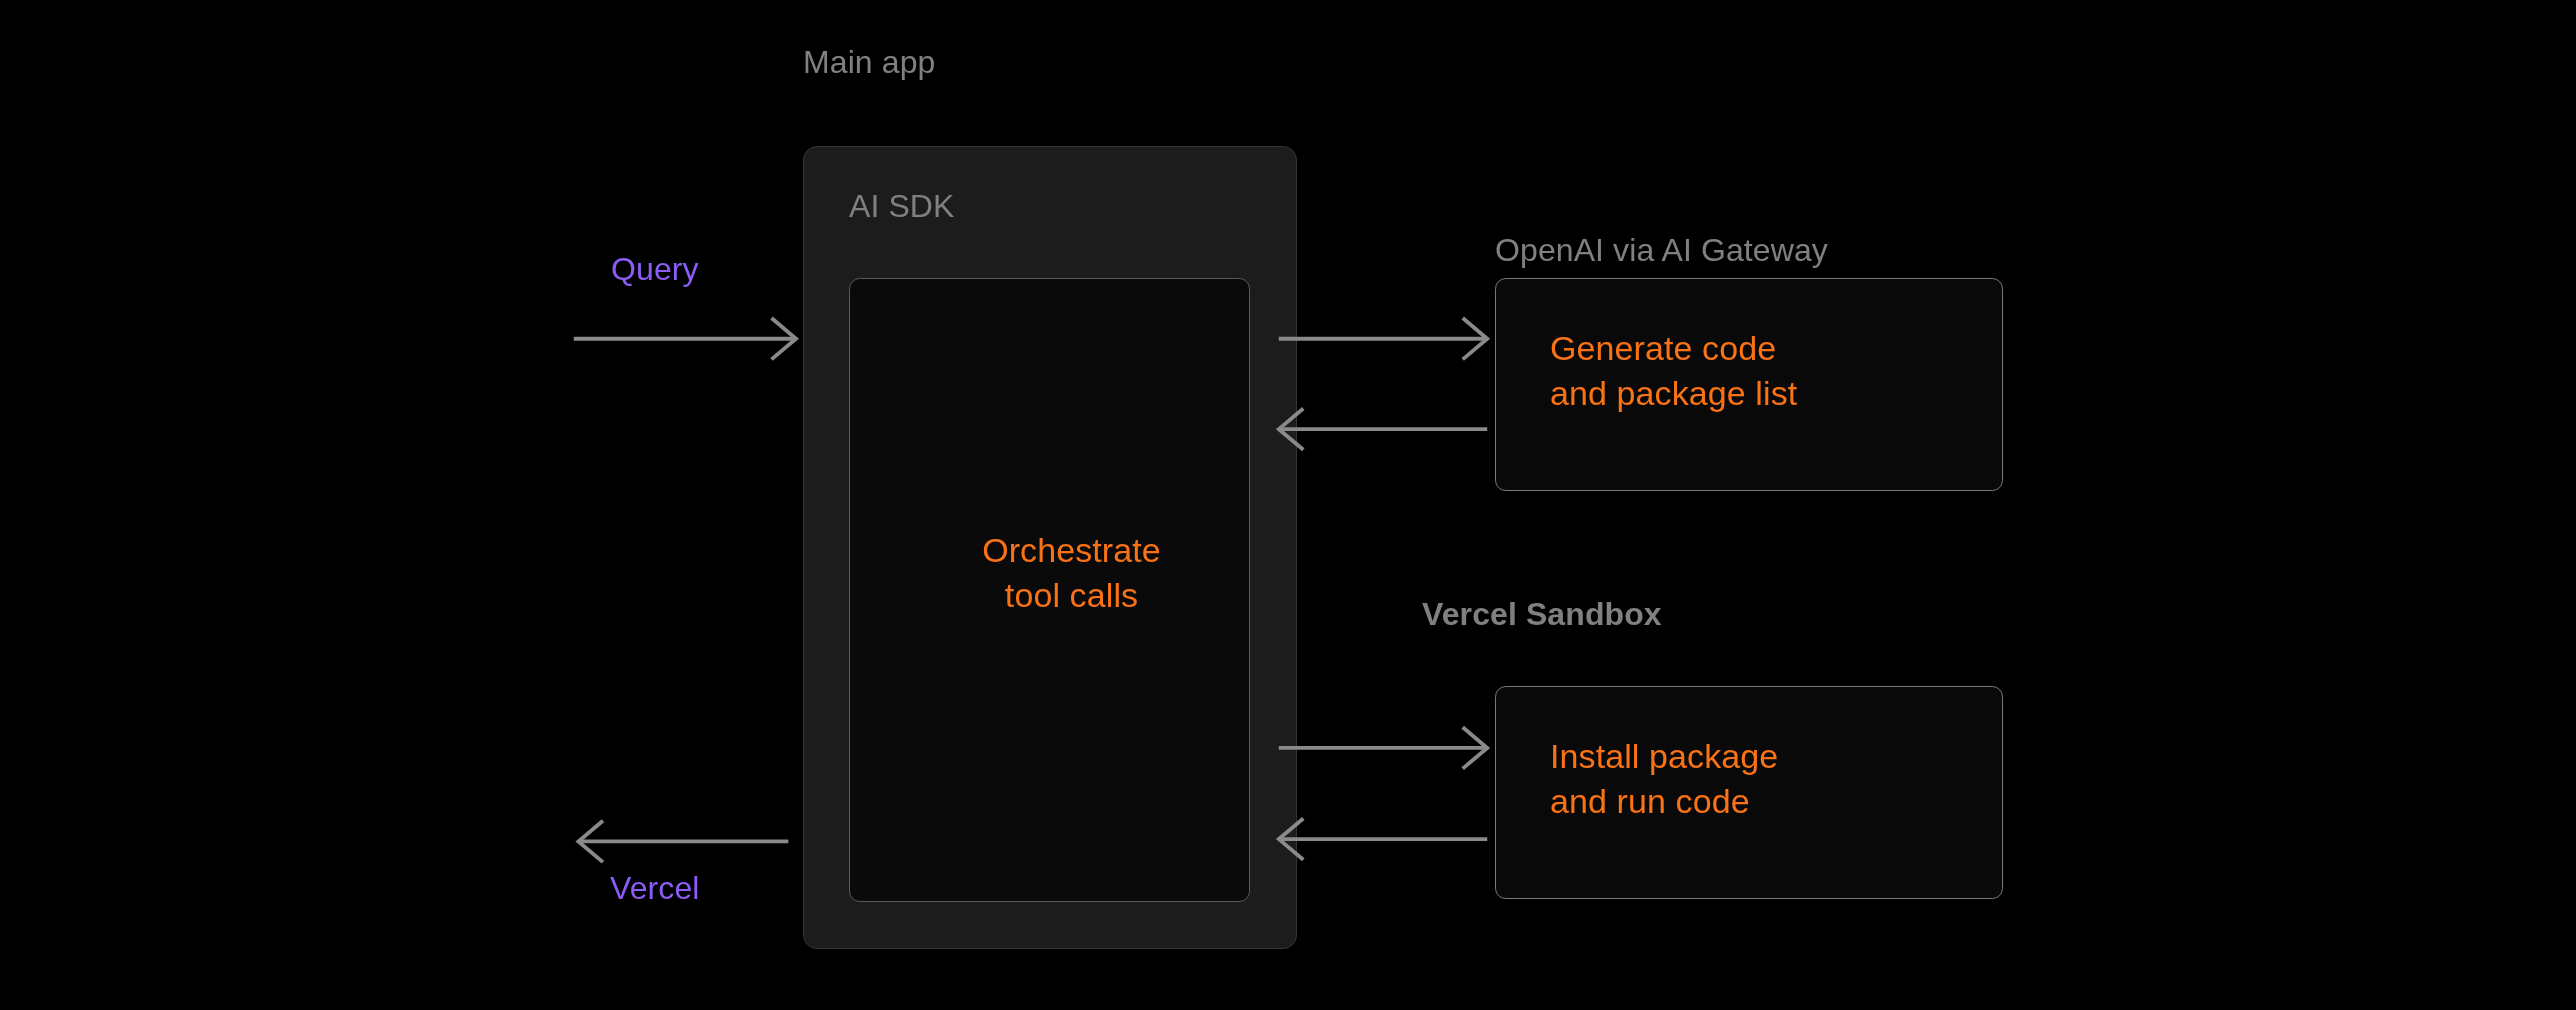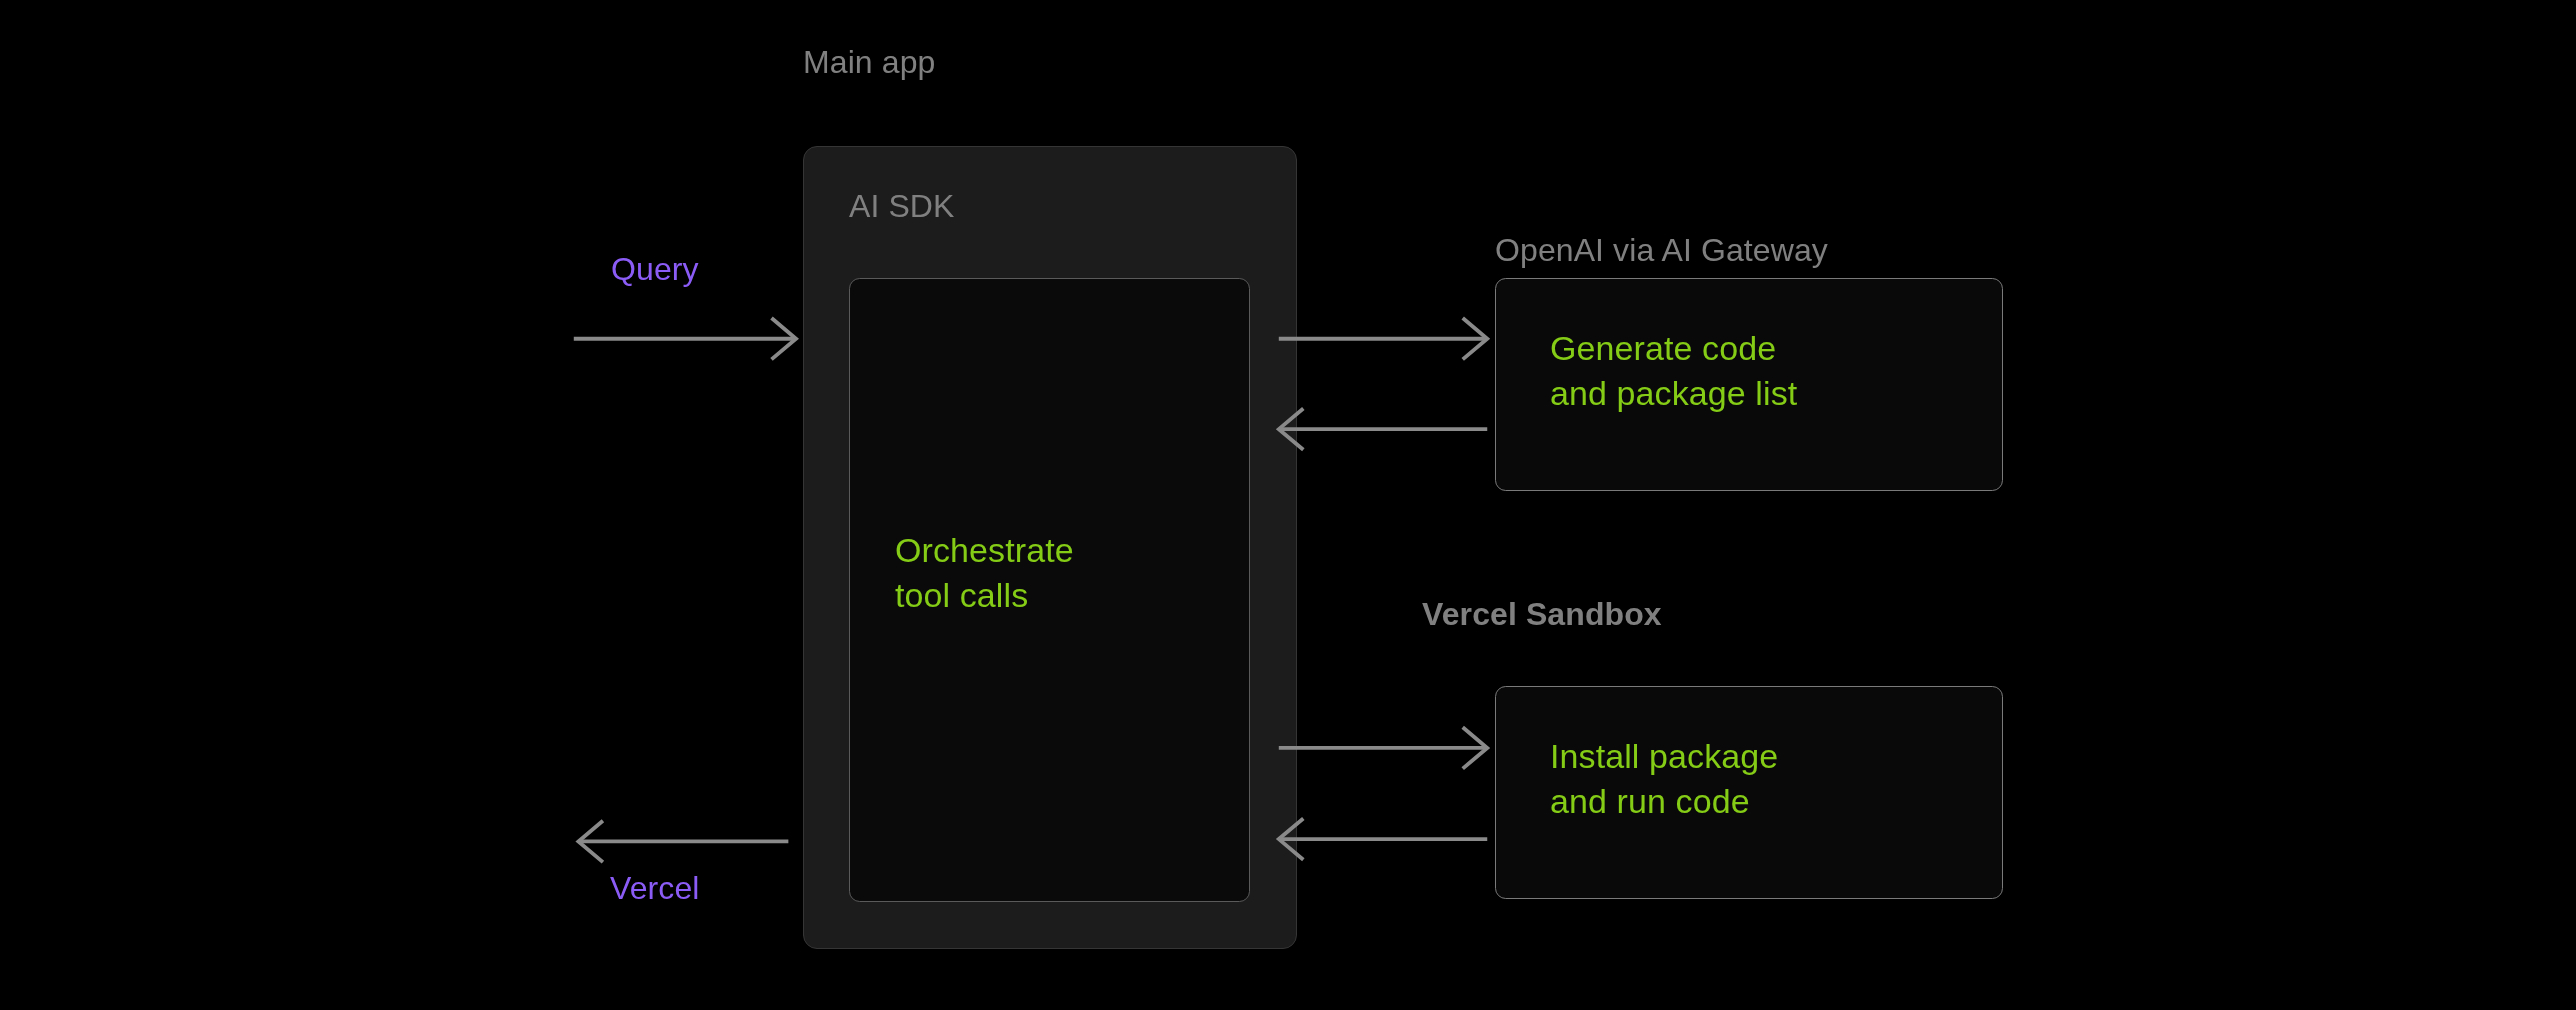--- a/index.html
+++ b/index.html
@@ -27,21 +27,21 @@
     position: absolute;
     color: #808080;
     font-size: 32px;
     font-weight: 400;
     line-height: 1.15;
     white-space: nowrap;
     letter-spacing: 0.1px;
   }
   .box-text {
     position: absolute;
-    color: #84cc16;
+    color: #f97316;
     font-size: 34px;
     font-weight: 400;
     line-height: 1.32;
     white-space: pre-line;
     letter-spacing: 0.1px;
   }
   .edge-label {
     position: absolute;
     color: #8b5cf6;
     font-size: 32px;
@@ -100,21 +100,21 @@
 <div class="stage">
 
   <div class="group-label" style="left:803px; top:44px;">Main app</div>
 
   <div class="outer-container"></div>
 
   <div class="group-label" style="left:849px; top:188px;">AI SDK</div>
 
   <div class="inner-box"></div>
 
-  <div class="box-text" style="left:895px; top:528px; width:353px;">Orchestrate
+  <div class="box-text" style="left:895px; top:528px; width:353px;text-align:center;">Orchestrate
 tool calls</div>
 
   <div class="group-label" style="left:1495px; top:188px;margin-top:44px;">OpenAI via AI Gateway</div>
 
   <div class="service-box" id="box-openai"></div>
 
   <div class="box-text" style="left:1550px; top:326px; width:429px;">Generate code
 and package list</div>
 
   <div class="group-label" style="left:1422px; top:596px;font-weight:bold;">Vercel Sandbox</div>

